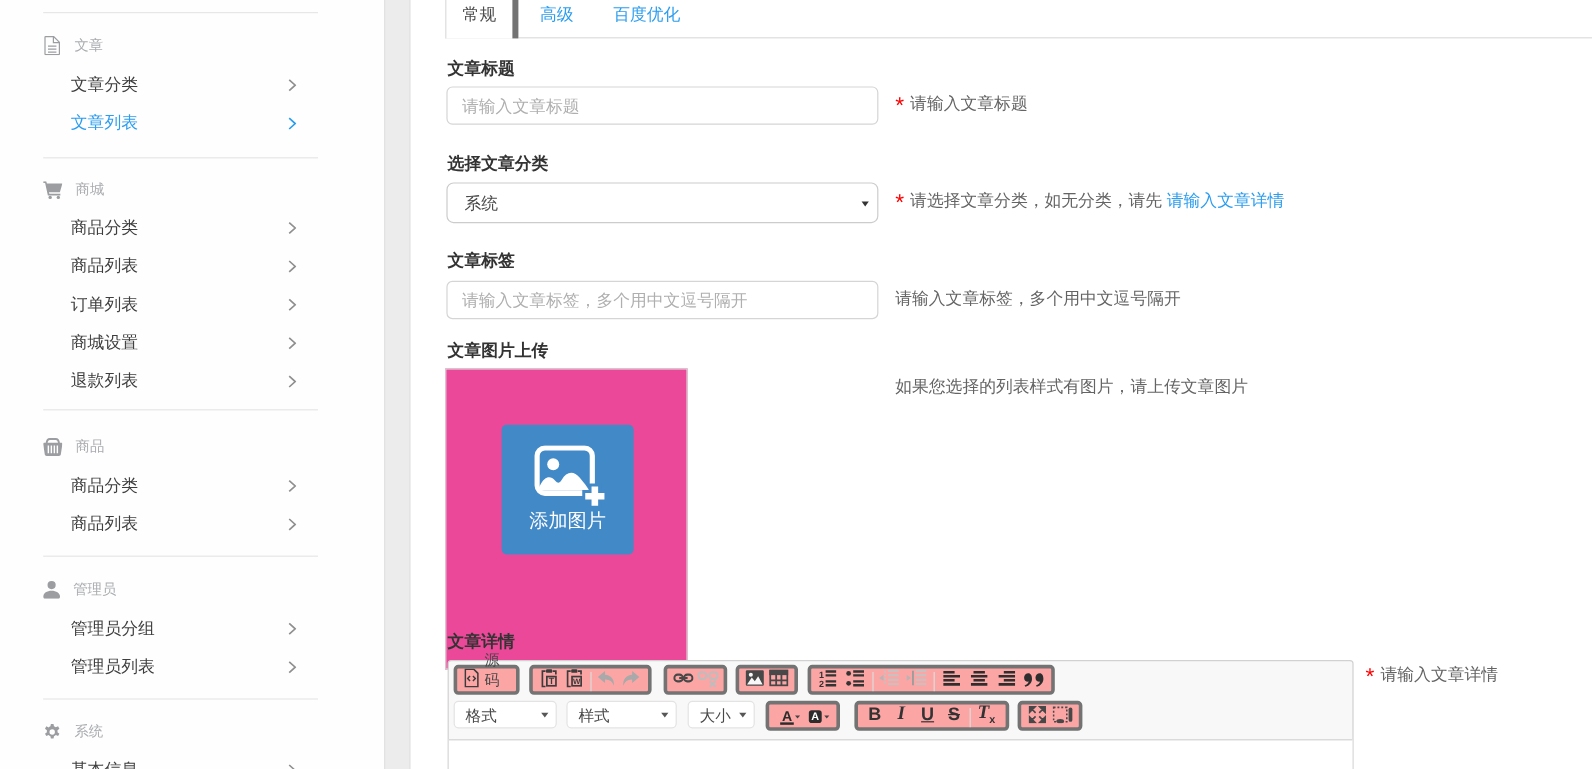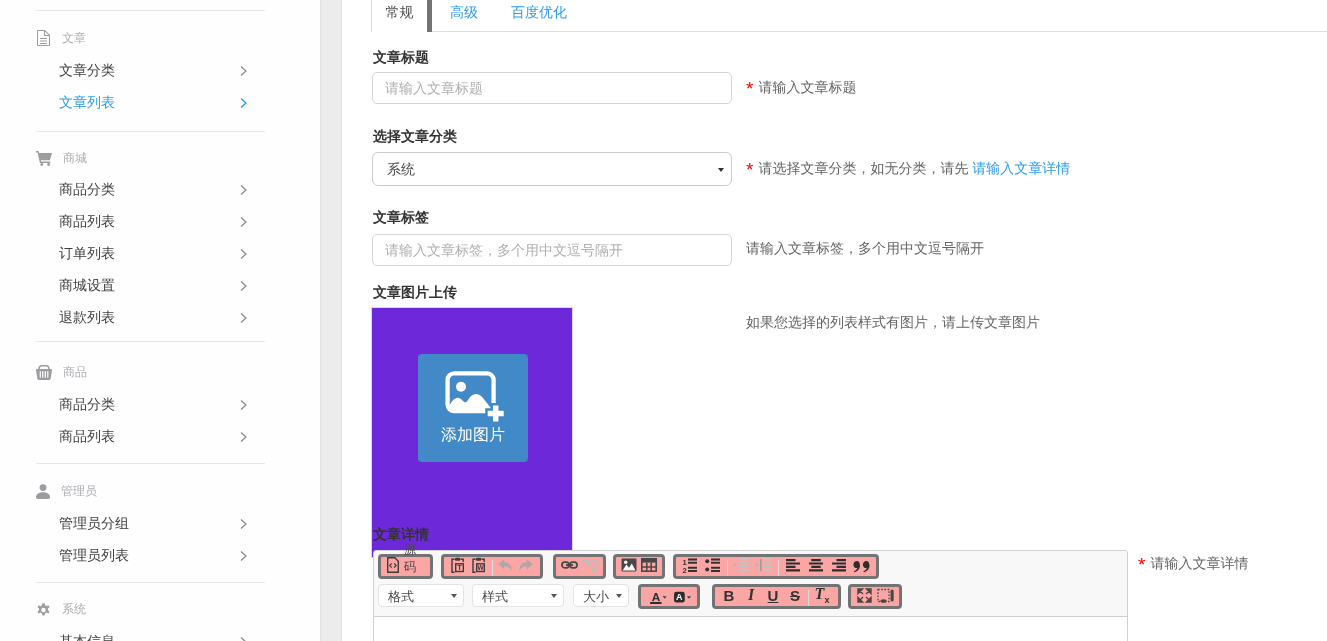--- a/index.html
+++ b/index.html
@@ -30,21 +30,21 @@
     background:#fff; font-size:14px; line-height:30px; padding-left:12px; color:#afafaf; }
   .msg { position:absolute; left:404px; height:16px; line-height:16px; font-size:14px; color:#646464; }
   .star { color:#ff0000; margin-right:5px; font-size:19px; line-height:16px; position:relative; top:3px; display:inline-block; }
   .alink { color:#2b9df0; }
   
   #sel { position:absolute; left:30px; top:152px; width:360px; height:34px; border:1px solid #cccccc;
     border-radius:6px; background:#fff; font-size:14px; color:#4a4a4a; line-height:32px; padding-left:14px; }
   #sel .arr { position:absolute; right:7px; top:15px; width:0; height:0;
     border-left:3.5px solid transparent; border-right:3.5px solid transparent; border-top:4.5px solid #333; }
   
-  #upbox { position:absolute; left:29px; top:307px; width:202px; height:251px; border:1px solid #d9d9d9; background:#6d28d9; }
+  #upbox { position:absolute; left:29px; top:307px; width:202px; height:251px; border:1px solid #d9d9d9; background:#ec4899; }
   #tile { position:absolute; left:46px; top:46px; width:110px; height:108px; background:#4289c8; border-radius:4px; }
   #tile .cap { position:absolute; left:0; right:0; top:73px; text-align:center; color:#fff; font-size:16px; line-height:16px; }
   #tile svg { position:absolute; left:27px; top:17px; }
   
   #editor { position:absolute; left:31px; top:550px; width:755px; height:200px;
     border:1px solid #d1d1d1; border-radius:3px; background:#f8f8f8; }
   #edcontent { position:absolute; left:0; right:0; top:65px; bottom:0; background:#fff; border-top:1px solid #d1d1d1; }
   .tg { position:absolute; height:25px; background:#fca5a5; border:3px solid #737373; border-radius:4px;
     display:flex; align-items:flex-end; padding:0 3px; }
   .tb { width:22px; height:22px; display:flex; align-items:center; justify-content:center; }

